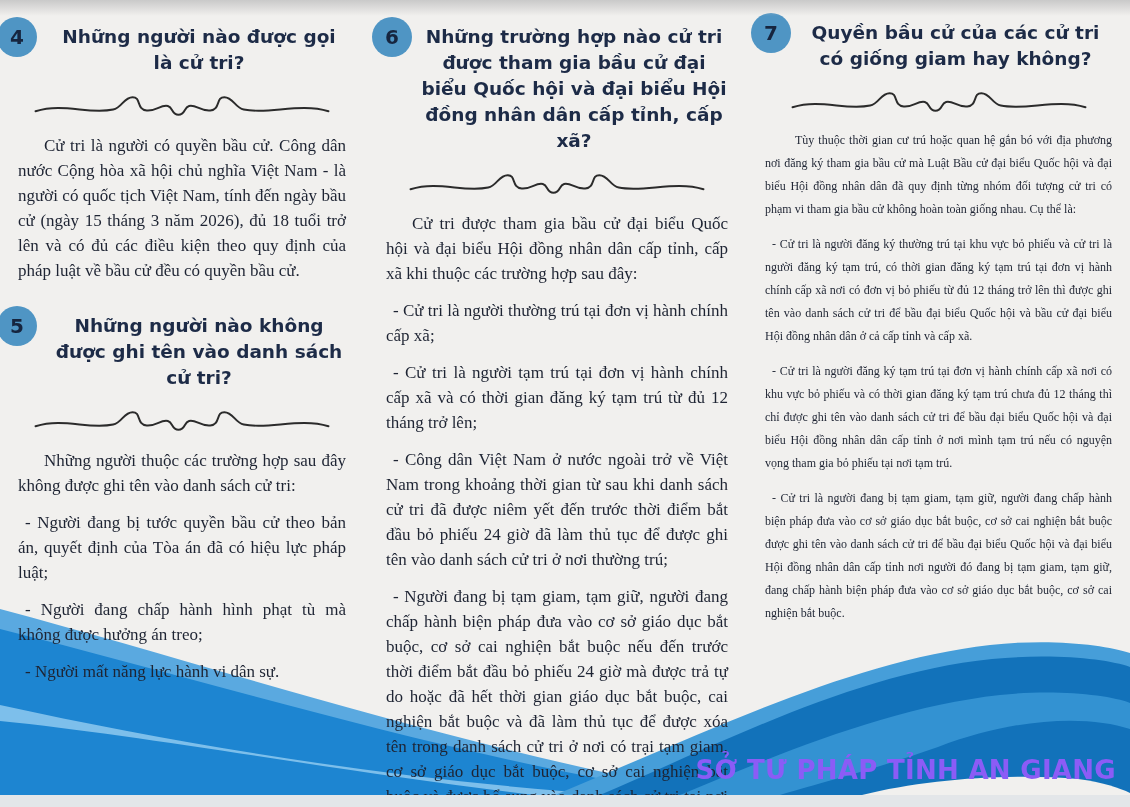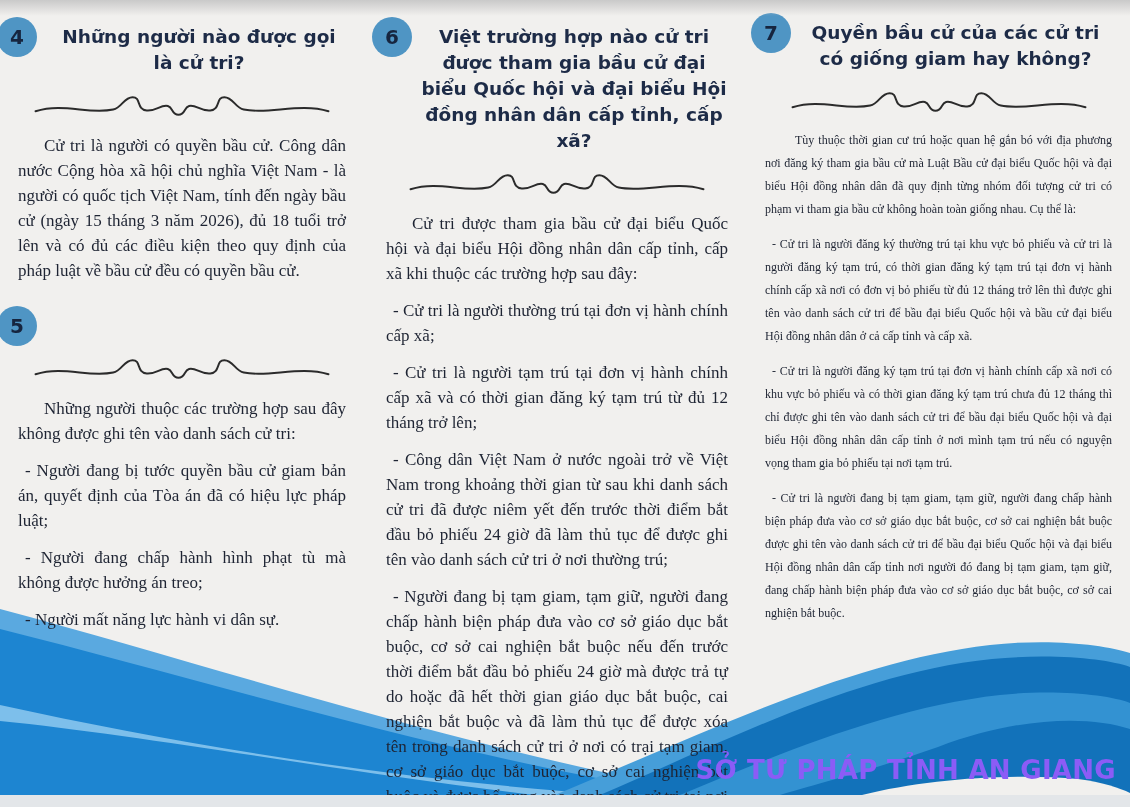--- a/index.html
+++ b/index.html
@@ -60,38 +60,39 @@
       <path d="M4 23 C36 13 64 27 92 21 C102 19 104 7 114 7 C124 7 118 21 130 22 C141 23 146 15 154 17 C160 18.5 158 27 166 27 C174 27 172 18.5 178 17 C186 15 190 23 202 22 C214 21 208 7 218 7 C228 7 230 19 240 21 C268 27 304 13 336 23" fill="none" stroke="#2b2b2b" stroke-width="2.2" stroke-linecap="round"></path>
     </svg>
     <div class="body">
       <p class="indent">Cử tri là người có quyền bầu cử. Công dân nước Cộng hòa xã hội chủ nghĩa Việt Nam - là người có quốc tịch Việt Nam, tính đến ngày bầu cử (ngày 15 tháng 3 năm 2026), đủ 18 tuổi trở lên và có đủ các điều kiện theo quy định của pháp luật về bầu cử đều có quyền bầu cử.</p>
     </div>
   </div>
 
   <div class="sec">
     <div class="sec-header">
       <div class="badge">5</div>
+      <h2 class="sec-title">Những người nào không được ghi tên vào danh sách cử tri?</h2>
     </div>
     <svg class="divider" width="330" height="30" viewBox="0 0 340 34">
       <path d="M4 23 C36 13 64 27 92 21 C102 19 104 7 114 7 C124 7 118 21 130 22 C141 23 146 15 154 17 C160 18.5 158 27 166 27 C174 27 172 18.5 178 17 C186 15 190 23 202 22 C214 21 208 7 218 7 C228 7 230 19 240 21 C268 27 304 13 336 23" fill="none" stroke="#2b2b2b" stroke-width="2.2" stroke-linecap="round"></path>
     </svg>
     <div class="body">
       <p class="indent">Những người thuộc các trường hợp sau đây không được ghi tên vào danh sách cử tri:</p>
-      <p class="bullet">- Người đang bị tước quyền bầu cử giam bản án, quyết định của Tòa án đã có hiệu lực pháp luật;</p>
+      <p class="bullet">- Người đang bị tước quyền bầu cử theo bản án, quyết định của Tòa án đã có hiệu lực pháp luật;</p>
       <p class="bullet">- Người đang chấp hành hình phạt tù mà không được hưởng án treo;</p>
       <p class="bullet">- Người mất năng lực hành vi dân sự.</p>
     </div>
   </div>
 </section>
 
 <section class="col col2">
   <div class="sec">
     <div class="sec-header">
       <div class="badge">6</div>
-      <h2 class="sec-title">Việt trường hợp nào cử tri được tham gia bầu cử đại biểu Quốc hội và đại biểu Hội đồng nhân dân cấp tỉnh, cấp xã?</h2>
+      <h2 class="sec-title">Những trường hợp nào cử tri được tham gia bầu cử đại biểu Quốc hội và đại biểu Hội đồng nhân dân cấp tỉnh, cấp xã?</h2>
     </div>
     <svg class="divider" width="340" height="30" viewBox="0 0 340 34">
       <path d="M4 23 C36 13 64 27 92 21 C102 19 104 7 114 7 C124 7 118 21 130 22 C141 23 146 15 154 17 C160 18.5 158 27 166 27 C174 27 172 18.5 178 17 C186 15 190 23 202 22 C214 21 208 7 218 7 C228 7 230 19 240 21 C268 27 304 13 336 23" fill="none" stroke="#2b2b2b" stroke-width="2.2" stroke-linecap="round"></path>
     </svg>
     <div class="body">
       <p class="indent">Cử tri được tham gia bầu cử đại biểu Quốc hội và đại biểu Hội đồng nhân dân cấp tỉnh, cấp xã khi thuộc các trường hợp sau đây:</p>
       <p class="bullet">- Cử tri là người thường trú tại đơn vị hành chính cấp xã;</p>
       <p class="bullet">- Cử tri là người tạm trú tại đơn vị hành chính cấp xã và có thời gian đăng ký tạm trú từ đủ 12 tháng trở lên;</p>
       <p class="bullet">- Công dân Việt Nam ở nước ngoài trở về Việt Nam trong khoảng thời gian từ sau khi danh sách cử tri đã được niêm yết đến trước thời điểm bắt đầu bỏ phiếu 24 giờ đã làm thủ tục để được ghi tên vào danh sách cử tri ở nơi thường trú;</p>
       <p class="bullet">- Người đang bị tạm giam, tạm giữ, người đang chấp hành biện pháp đưa vào cơ sở giáo dục bắt buộc, cơ sở cai nghiện bắt buộc nếu đến trước thời điểm bắt đầu bỏ phiếu 24 giờ mà được trả tự do hoặc đã hết thời gian giáo dục bắt buộc, cai nghiện bắt buộc và đã làm thủ tục để được xóa tên trong danh sách cử tri ở nơi có trại tạm giam, cơ sở giáo dục bắt buộc, cơ sở cai nghiện bắt buộc và được bổ sung vào danh sách cử tri tại nơi thường trú.</p>

